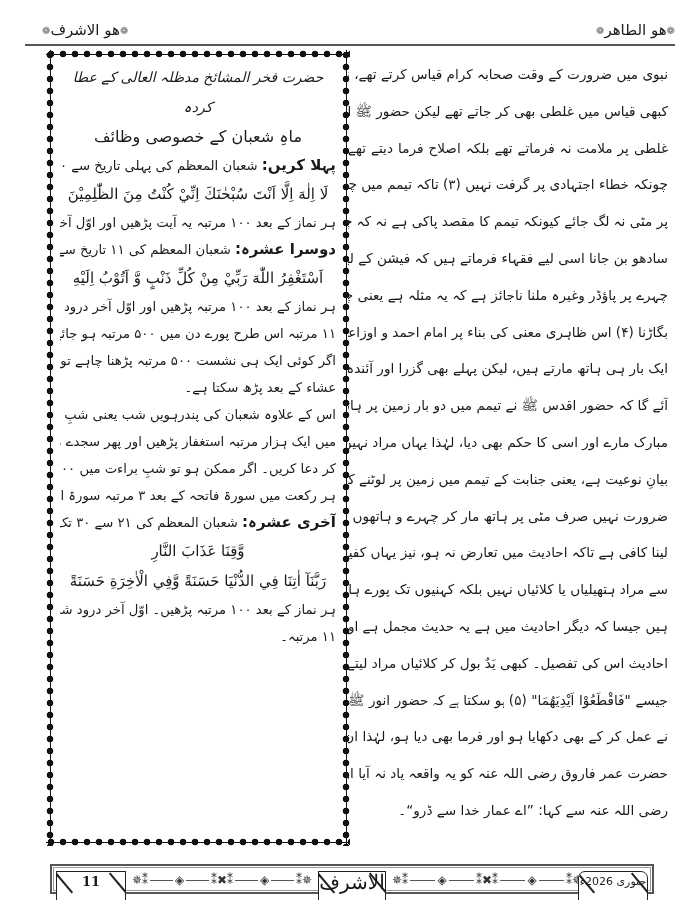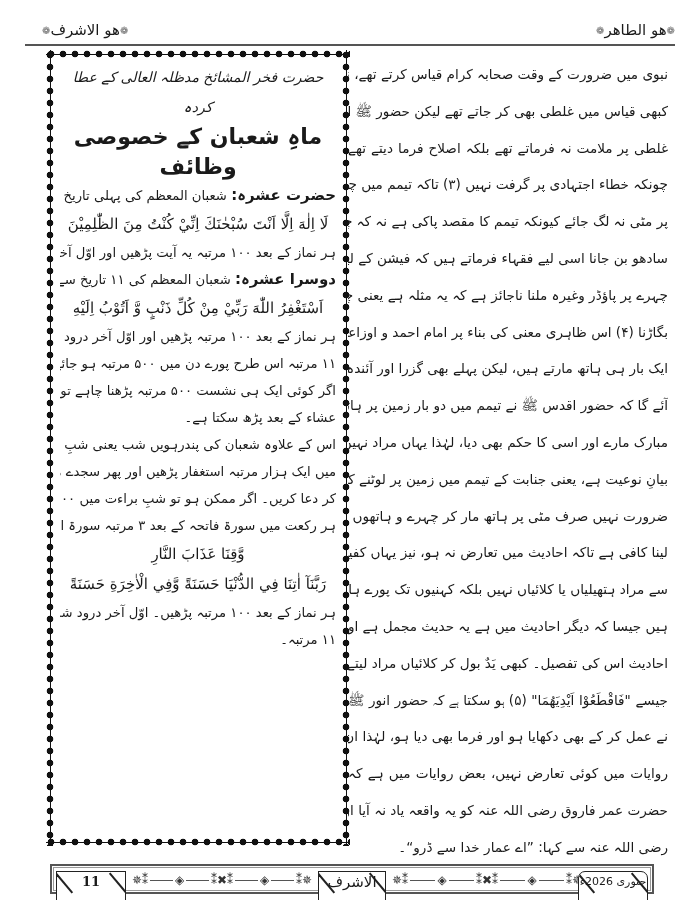--- a/index.html
+++ b/index.html
@@ -20,21 +20,21 @@
             background: radial-gradient(circle at 5px 4px, #111 3.2px, transparent 3.6px) 0 0 / 12px 8px repeat-x,
                         linear-gradient(#111,#111) 0 3.5px / 100% 1px no-repeat; }
   .bead-v { position:absolute; top:-4px; bottom:-4px; width:8px;
             background: radial-gradient(circle at 4px 5px, #111 3.2px, transparent 3.6px) 0 0 / 8px 12px repeat-y,
                         linear-gradient(#111,#111) 3.5px 0 / 1px 100% no-repeat; }
   .bead-top { top:-4px; } .bead-bot { bottom:-4px; }
   .bead-left { left:-4px; } .bead-right { right:-4px; }
 
   .box-inner { position:absolute; left:10px; right:10px; top:6px; bottom:6px; direction:rtl; }
   .presenter { text-align:center; font-size:14px; line-height:30px; font-style:italic; margin-top:2px; }
-  .box-title { text-align:center; font-size:22px; font-weight:bold; line-height:30px; letter-spacing:0.5px; }
+  .box-title { text-align:center; font-size:16px; font-weight:normal; line-height:30px; letter-spacing:0.5px; }
   .bl { font-size:13.2px; line-height:27px; white-space:nowrap; overflow:hidden; text-align:justify; text-align-last:justify; }
   .bl.start { text-align:right; text-align-last:right; }
   .bl .lbl { font-weight:bold; font-size:15px; }
   .arabic { text-align:center; text-align-last:center; font-family:"DejaVu Serif", serif; font-size:15px; line-height:30px; }
 
   
   .col-right { position:absolute; left:348px; top:56px; width:320px; direction:rtl; }
   .rl { font-size:13.6px; line-height:36.8px; white-space:nowrap; overflow:hidden; text-align:justify; text-align-last:justify; }
   .rl.end { text-align-last:right; }
 
@@ -42,21 +42,21 @@
   .footer { position:absolute; left:50px; top:864px; width:604px; height:30px; border:2px solid #555; box-sizing:border-box;
             background:#fff; box-shadow: inset 0 0 0 1px #fff, inset 0 0 0 2px #999; }
   .fbox { position:absolute; top:5px; height:38px; border:1.5px solid #222; box-sizing:border-box; background:#fff; overflow:hidden;padding-left:28px; }
   .fbox .slash1, .fbox .slash2 { position:absolute; width:2px; height:26px; background:#222; }
   .fbox .slash1 { left:6px; top:-2px; transform:rotate(-40deg); }
   .fbox .slash2 { right:6px; top:-2px; transform:rotate(-40deg); }
   .fbox .txt { position:absolute; left:0; right:0; top:0; text-align:center; font-size:14px; line-height:20px; }
   .fb-page { left:4px; width:70px; }
   .fb-page .txt { font-family:"DejaVu Serif", serif; font-weight:bold; font-size:13px; }
   .fb-mag { left:266px; width:68px; }
-  .fb-mag .txt { direction:rtl; font-size:15px; }
+  .fb-mag .txt { direction:rtl; font-size:20px;font-family:Liberation Serif, serif; }
   .fb-date { right:4px; width:70px;border-radius:7px; }
   .fb-date .txt { direction:rtl; font-size:11px; }
   .orn-strip { position:absolute; top:4px; height:20px; display:flex; align-items:center; justify-content:space-between; font-size:12px; color:#333; }
   .orn-strip .line { flex:1; height:1px; background:#555; margin:0 2px; }
   .orn-a { left:80px; width:180px; }
   .orn-b { left:340px; width:190px; }
 </style>
 </head>
 <body>
 
@@ -73,33 +73,34 @@
 <div class="box">
   <div class="bead-h bead-top"></div>
   <div class="bead-h bead-bot"></div>
   <div class="bead-v bead-left"></div>
   <div class="bead-v bead-right"></div>
 
   <div class="box-inner" id="box-inner">
     <div class="presenter">حضرت فخر المشائخ مدظلہ العالی کے عطا کردہ</div>
     <div class="box-title">ماہِ شعبان کے خصوصی وظائف</div>
     <div id="sections">
-        <div class="bl start"><span class="lbl">حضرت عشرہ:</span> <span>شعبان المعظم کی پہلی تاریخ سے ۱۰ تاریخ تک</span></div>
+        <div class="bl start"><span class="lbl">پہلا کریں:</span> <span>شعبان المعظم کی پہلی تاریخ سے ۱۰ تاریخ تک</span></div>
         <div class="arabic">لَا اِلٰهَ اِلَّا اَنْتَ سُبْحٰنَكَ اِنِّيْ كُنْتُ مِنَ الظّٰلِمِيْنَ</div>
         <div class="bl">ہر نماز کے بعد ۱۰۰ مرتبہ یہ آیت پڑھیں اور اوّل آخر درود</div>
         <div class="bl start"><span class="lbl">دوسرا عشرہ:</span> <span>شعبان المعظم کی ۱۱ تاریخ سے ۲۰ تاریخ تک</span></div>
         <div class="arabic">اَسْتَغْفِرُ اللّٰهَ رَبِّيْ مِنْ كُلِّ ذَنْبٍ وَّ اَتُوْبُ اِلَيْهِ</div>
         <div class="bl">ہر نماز کے بعد ۱۰۰ مرتبہ پڑھیں اور اوّل آخر درود شریف</div>
         <div class="bl">۱۱ مرتبہ اس طرح پورے دن میں ۵۰۰ مرتبہ ہو جائے گا۔</div>
         <div class="bl">اگر کوئی ایک ہی نشست ۵۰۰ مرتبہ پڑھنا چاہے تو فجر یا</div>
         <div class="bl start">عشاء کے بعد پڑھ سکتا ہے۔</div>
         <div class="bl">اس کے علاوہ شعبان کی پندرہویں شب یعنی شبِ براءت</div>
         <div class="bl">میں ایک ہزار مرتبہ استغفار پڑھیں اور پھر سجدے میں سر رکھ</div>
         <div class="bl">کر دعا کریں۔ اگر ممکن ہو تو شبِ براءت میں ۱۰۰ نفل پڑھیں</div>
         <div class="bl">ہر رکعت میں سورۃ فاتحہ کے بعد ۳ مرتبہ سورۃ اخلاص پڑھیں</div>
+        <div class="bl start"><span class="lbl">آخری عشرہ:</span> <span>شعبان المعظم کی ۲۱ سے ۳۰ تک</span></div>
         <div class="arabic">وَّقِنَا عَذَابَ النَّارِ</div>
         <div class="arabic">رَبَّنَآ اٰتِنَا فِي الدُّنْيَا حَسَنَةً وَّفِي الْاٰخِرَةِ حَسَنَةً</div>
         <div class="bl">ہر نماز کے بعد ۱۰۰ مرتبہ پڑھیں۔ اوّل آخر درود شریف</div>
         <div class="bl start">۱۱ مرتبہ۔</div>
       </div>
   </div>
 </div>
 
 <div class="col-right" id="article">
     <div class="rl">نبوی میں ضرورت کے وقت صحابہ کرام قیاس کرتے تھے، نیز</div>
@@ -114,21 +115,20 @@
     <div class="rl">آئے گا کہ حضور اقدس ﷺ نے تیمم میں دو بار زمین پر ہاتھ</div>
     <div class="rl">مبارک مارے اور اسی کا حکم بھی دیا، لہٰذا یہاں مراد نہیں بلکہ</div>
     <div class="rl">بیانِ نوعیت ہے، یعنی جنابت کے تیمم میں زمین پر لوٹنے کی</div>
     <div class="rl">ضرورت نہیں صرف مٹی پر ہاتھ مار کر چہرے و ہاتھوں پر پھیر</div>
     <div class="rl">لینا کافی ہے تاکہ احادیث میں تعارض نہ ہو، نیز یہاں کفین</div>
     <div class="rl">سے مراد ہتھیلیاں یا کلائیاں نہیں بلکہ کہنیوں تک پورے ہاتھ</div>
     <div class="rl">ہیں جیسا کہ دیگر احادیث میں ہے یہ حدیث مجمل ہے اور وہ</div>
     <div class="rl">احادیث اس کی تفصیل۔ کبھی یَدٌ بول کر کلائیاں مراد لیتے ہیں</div>
     <div class="rl">جیسے "فَاقْطَعُوْا اَيْدِيَهُمَا" (۵) ہو سکتا ہے کہ حضور انور ﷺ</div>
     <div class="rl">نے عمل کر کے بھی دکھایا ہو اور فرما بھی دیا ہو، لہٰذا ان دونوں</div>
-    <div class="rl">روایات میں کوئی تعارض نہیں، بعض روایات میں ہے کہ</div>
     <div class="rl">حضرت عمر فاروق رضی اللہ عنہ کو یہ واقعہ یاد نہ آیا اور حضرت عمار</div>
     <div class="rl end">رضی اللہ عنہ سے کہا: ”اے عمار خدا سے ڈرو“۔</div>
   </div>
 
 <div class="footer">
   <div class="fbox fb-page">
     <span class="slash1"></span>
     <span class="slash2"></span>
     <div class="txt">11</div>
   </div>

